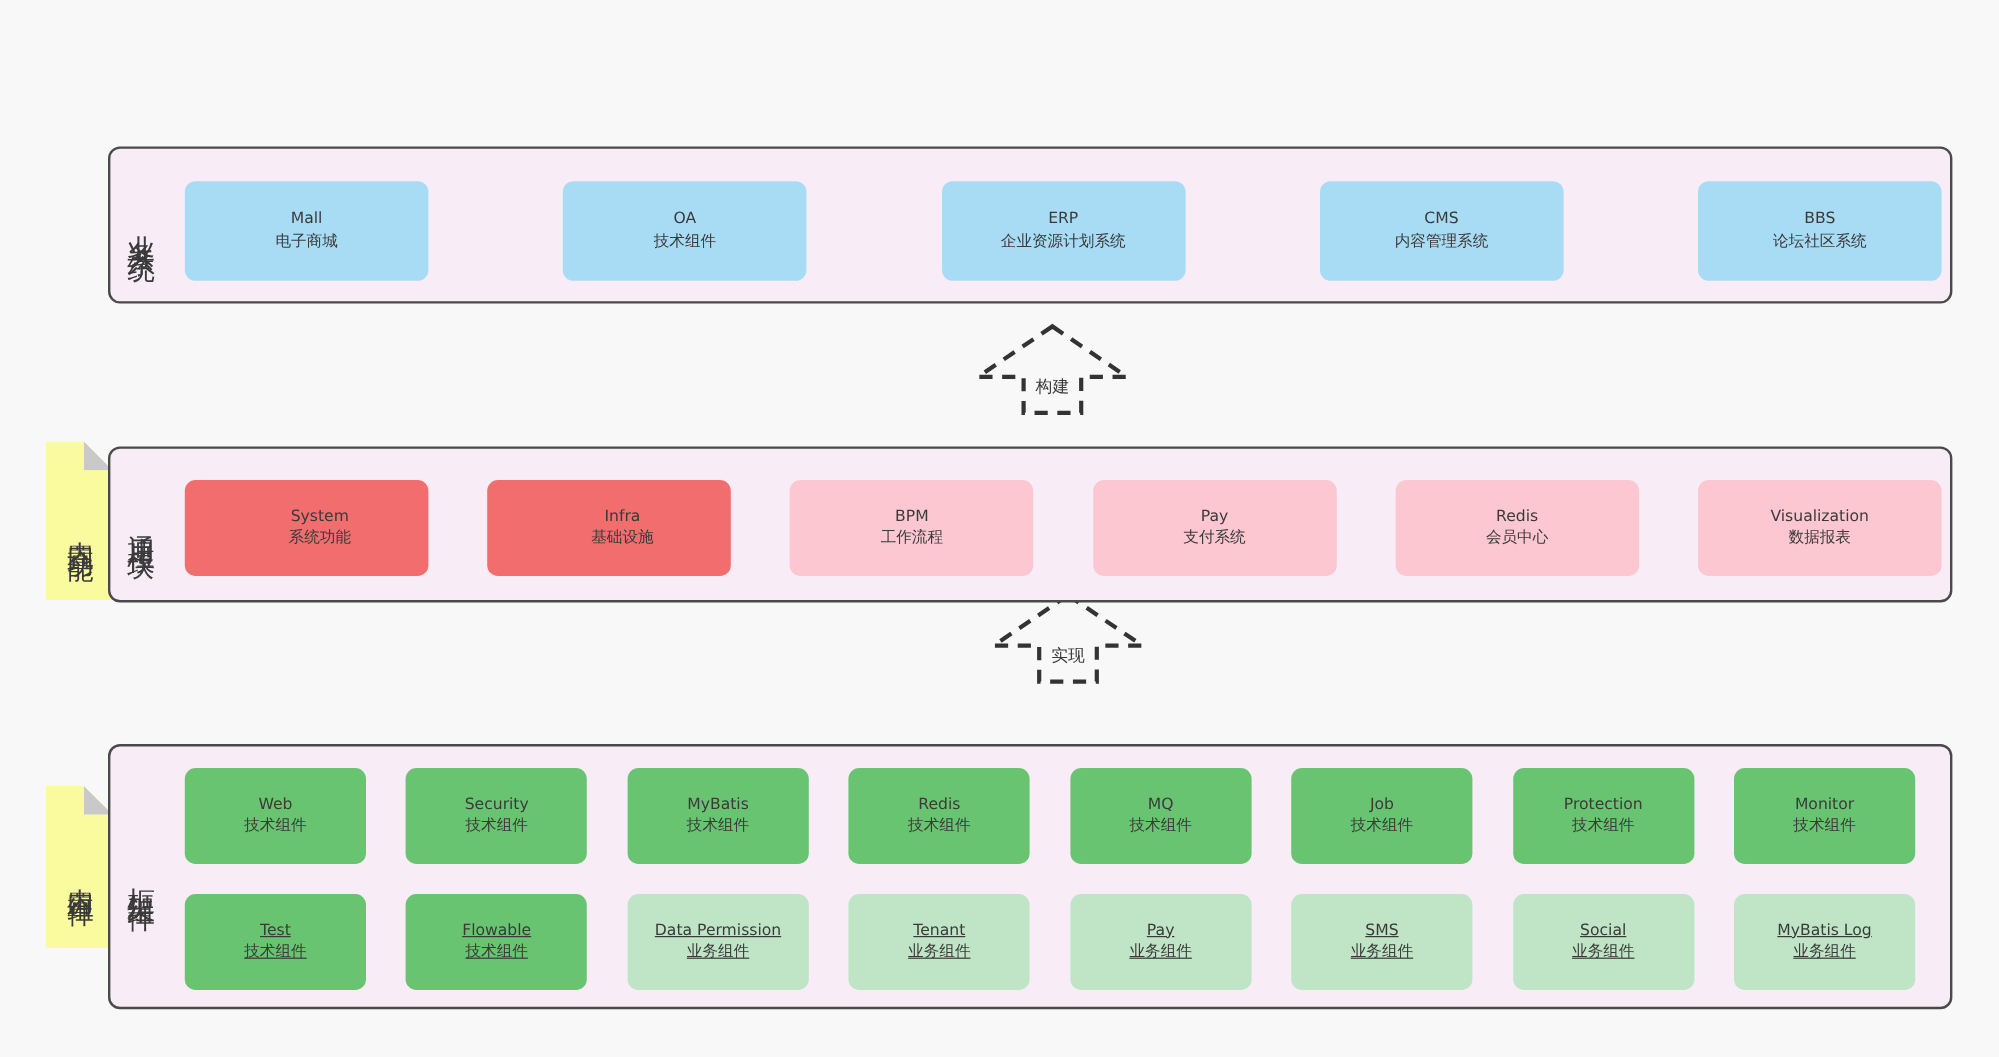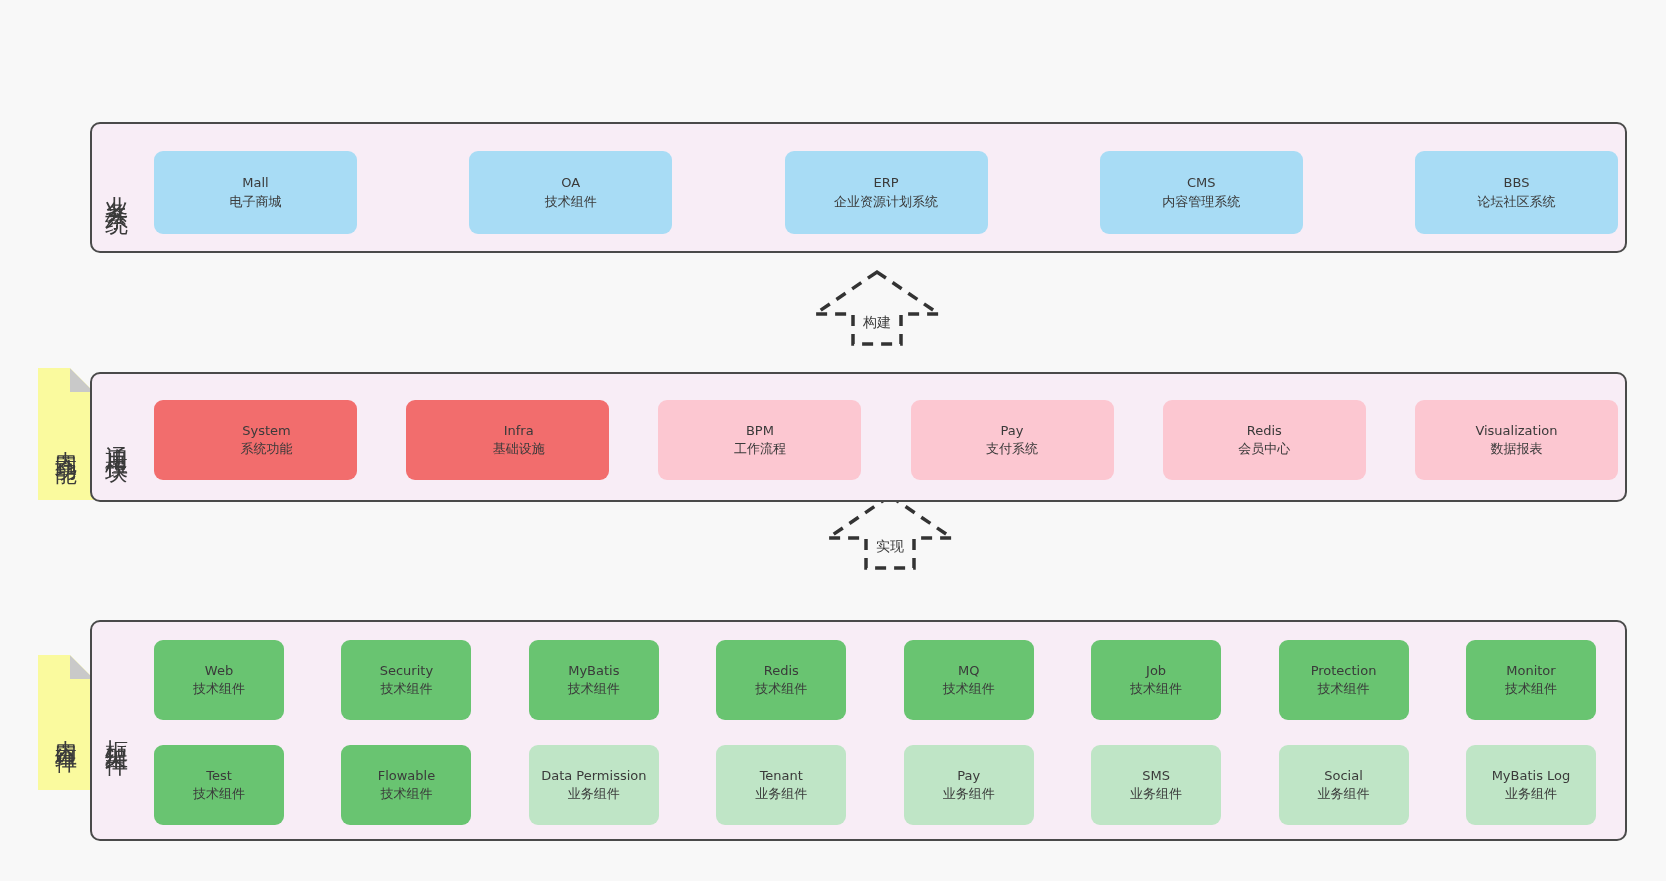--- a/index.html
+++ b/index.html
@@ -27,23 +27,23 @@
   }
   
   .box-row {
     position:absolute; display:flex; justify-content:space-between;
   }
   .row6 { left:62px; right:7px; }
   .row8 { left:62px; right:29px; }
   #row-business  { top:27px;  height:83px; }
   #row-common    { top:26px;  height:80px; }
   #row-fw-1      { top:18px;  height:80px; }
-  #row-fw-2      { top:123px; height:80px; }
+  #row-fw-2      { top:123px; height:80px;text-decoration:underline; }
   .row6 .box { width:203px; }
-  .row8 .box { width:130px; }
+  .row8 .box { width:151px; }
   .box {
     box-sizing:border-box; border-radius:9px; padding:3px 6px;
     display:flex; flex-direction:column; align-items:center; justify-content:center;
     text-align:center; font-size:13px; line-height:1.42;
   }
   .box .en, .box .zh { width:100%; }
   .box.blue        { background:var(--blue,#a8dcf5); }
   .box.red         { background:var(--red,#f26d6d);padding-left:28px; }
   .box.pink        { background:var(--pink,#fcc7d1); }
   .box.green       { background:var(--green,#69c471); }

